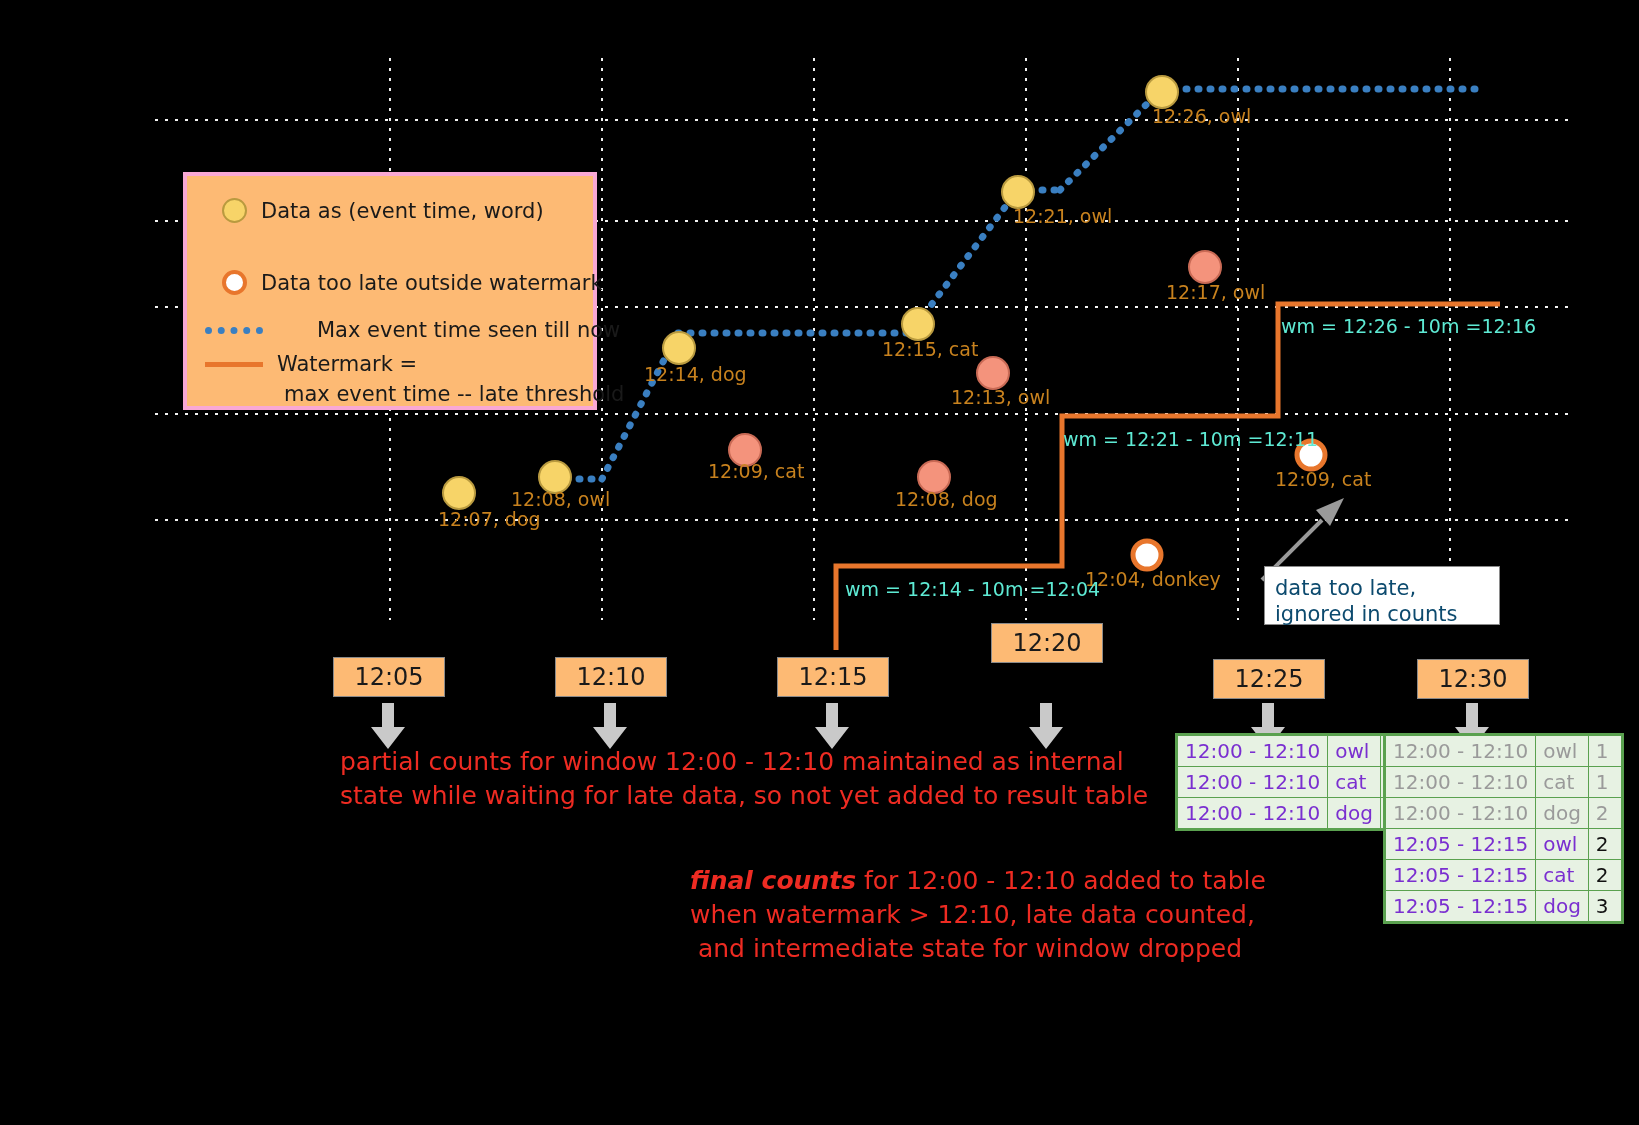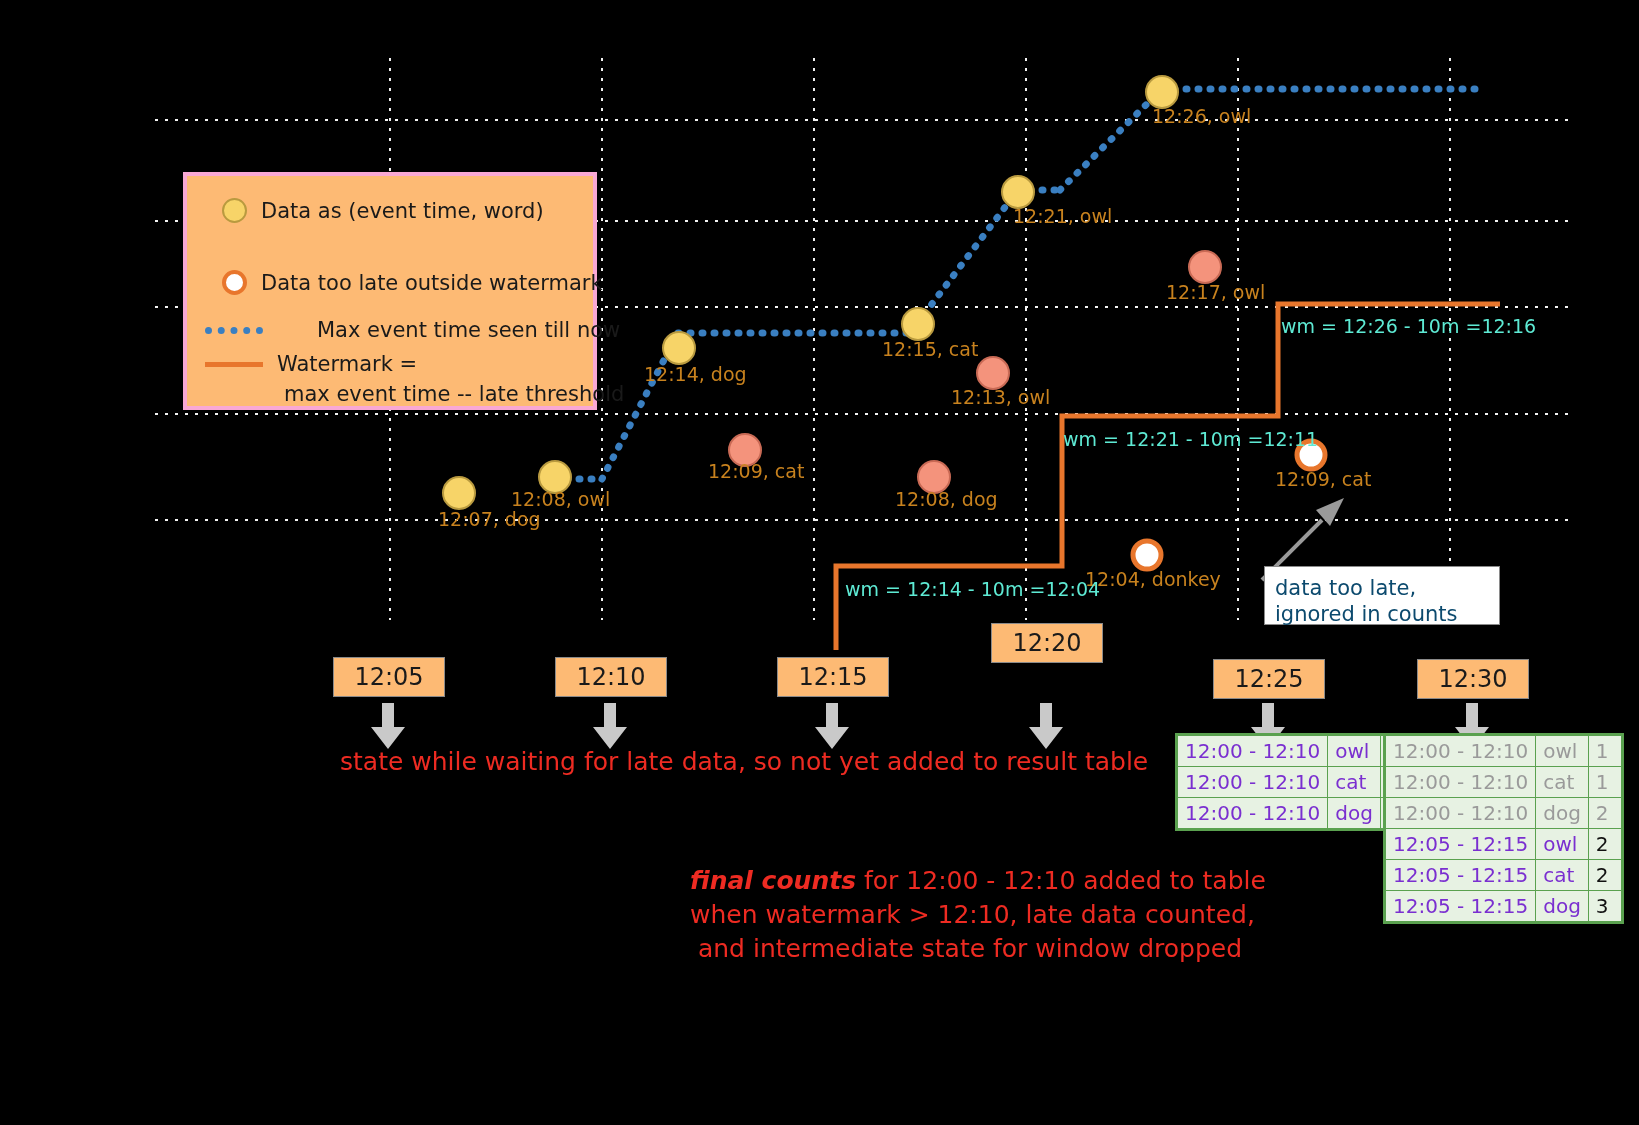--- a/index.html
+++ b/index.html
@@ -267,20 +267,21 @@
   <div class="tick-box" style="left:991px; top:623px;">12:20</div>
   <div class="tick-box" style="left:1213px; top:659px;">12:25</div>
   <div class="tick-box" style="left:1417px; top:659px;">12:30</div>
 
   <div class="callout">
     <div>data too late,</div>
     <div>ignored in counts</div>
   </div>
 
   <div class="note" style="left:340px; top:745px; width:745px;">
+    <div>partial counts for window 12:00 - 12:10 maintained as internal</div>
     <div>state while waiting for late data, so not yet added  to result table</div>
   </div>
 
   <div class="note" style="left:690px; top:864px; width:560px;">
     <div>
       <em>final counts</em><span> for 12:00 - 12:10 added to table</span>
     </div>
     <div>when watermark &gt; 12:10, late data counted,</div>
     <div>and intermediate state for window dropped</div>
   </div>

